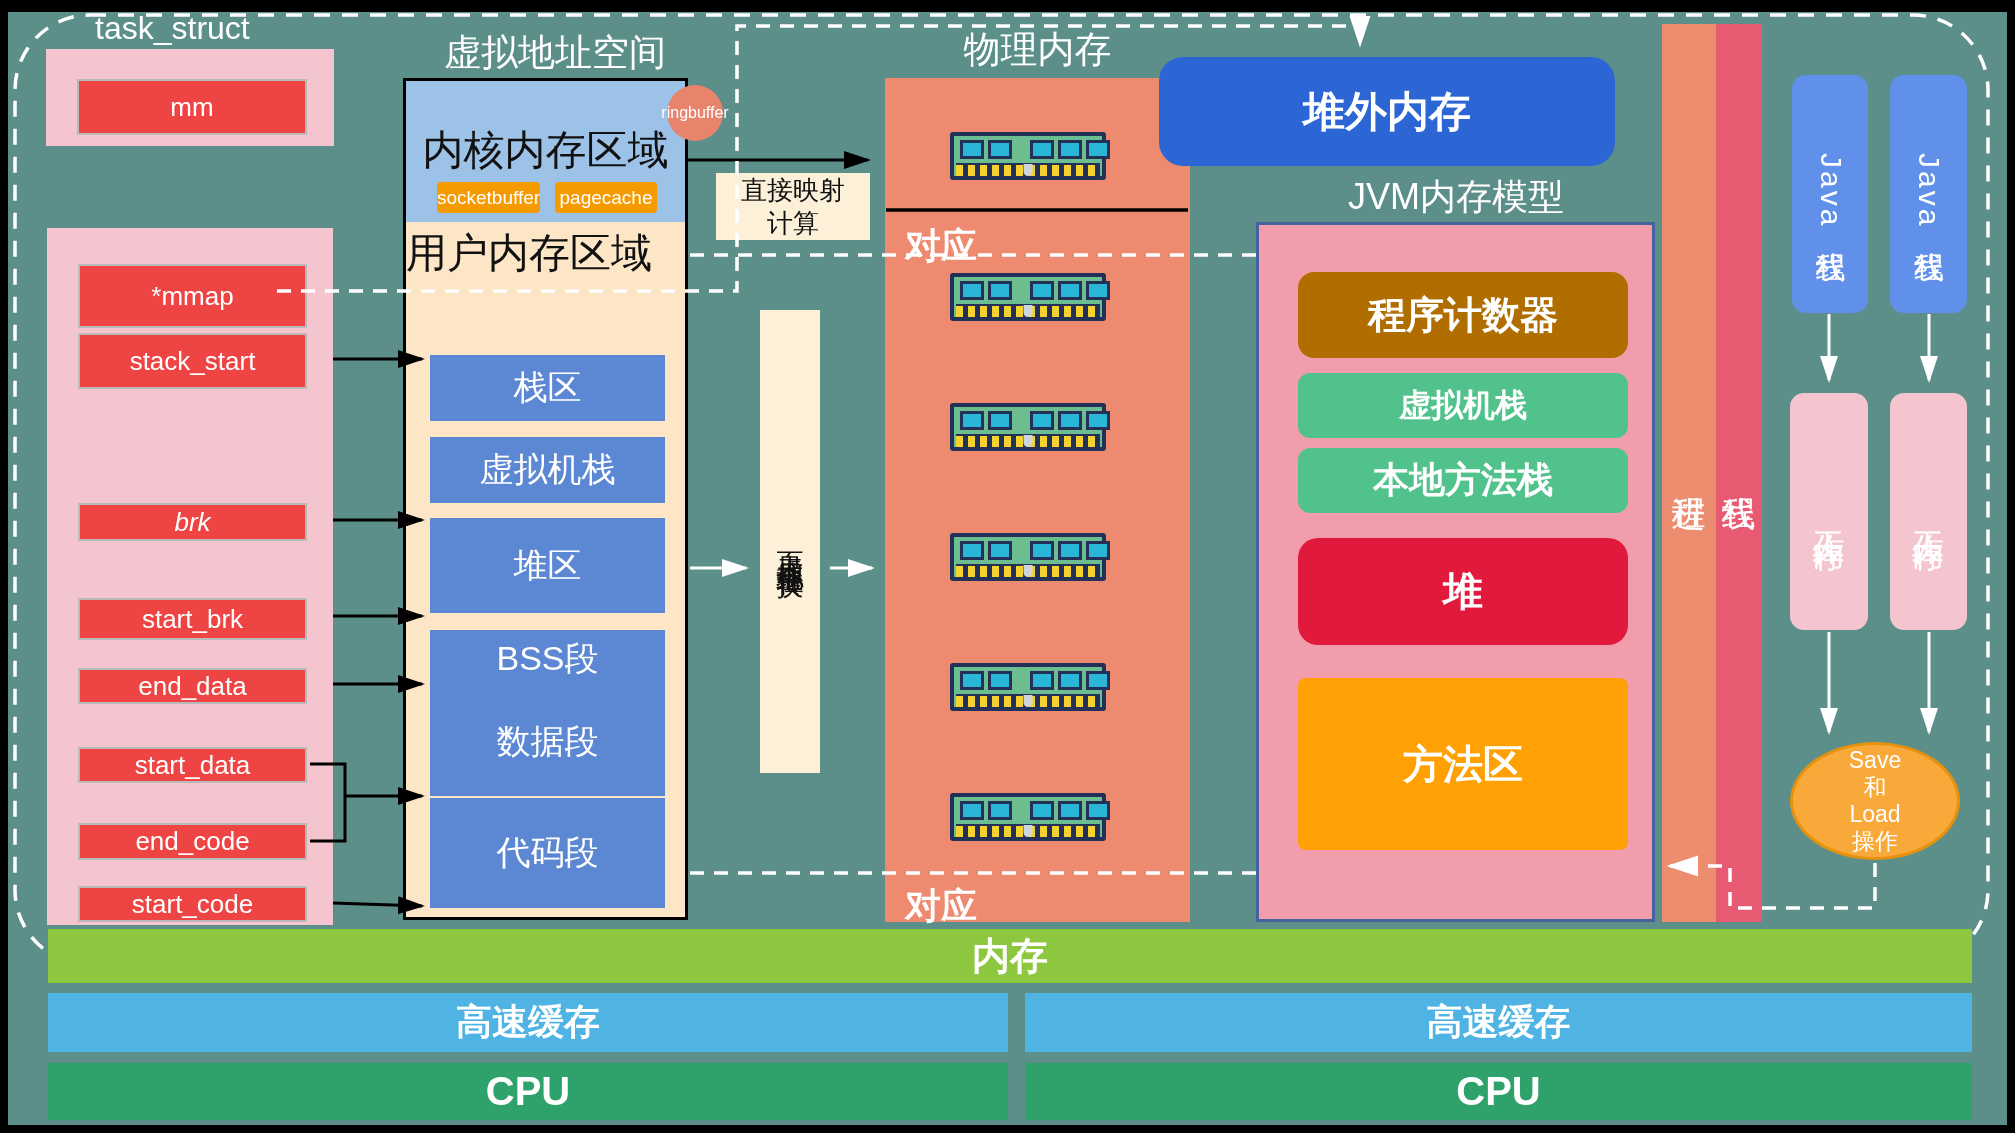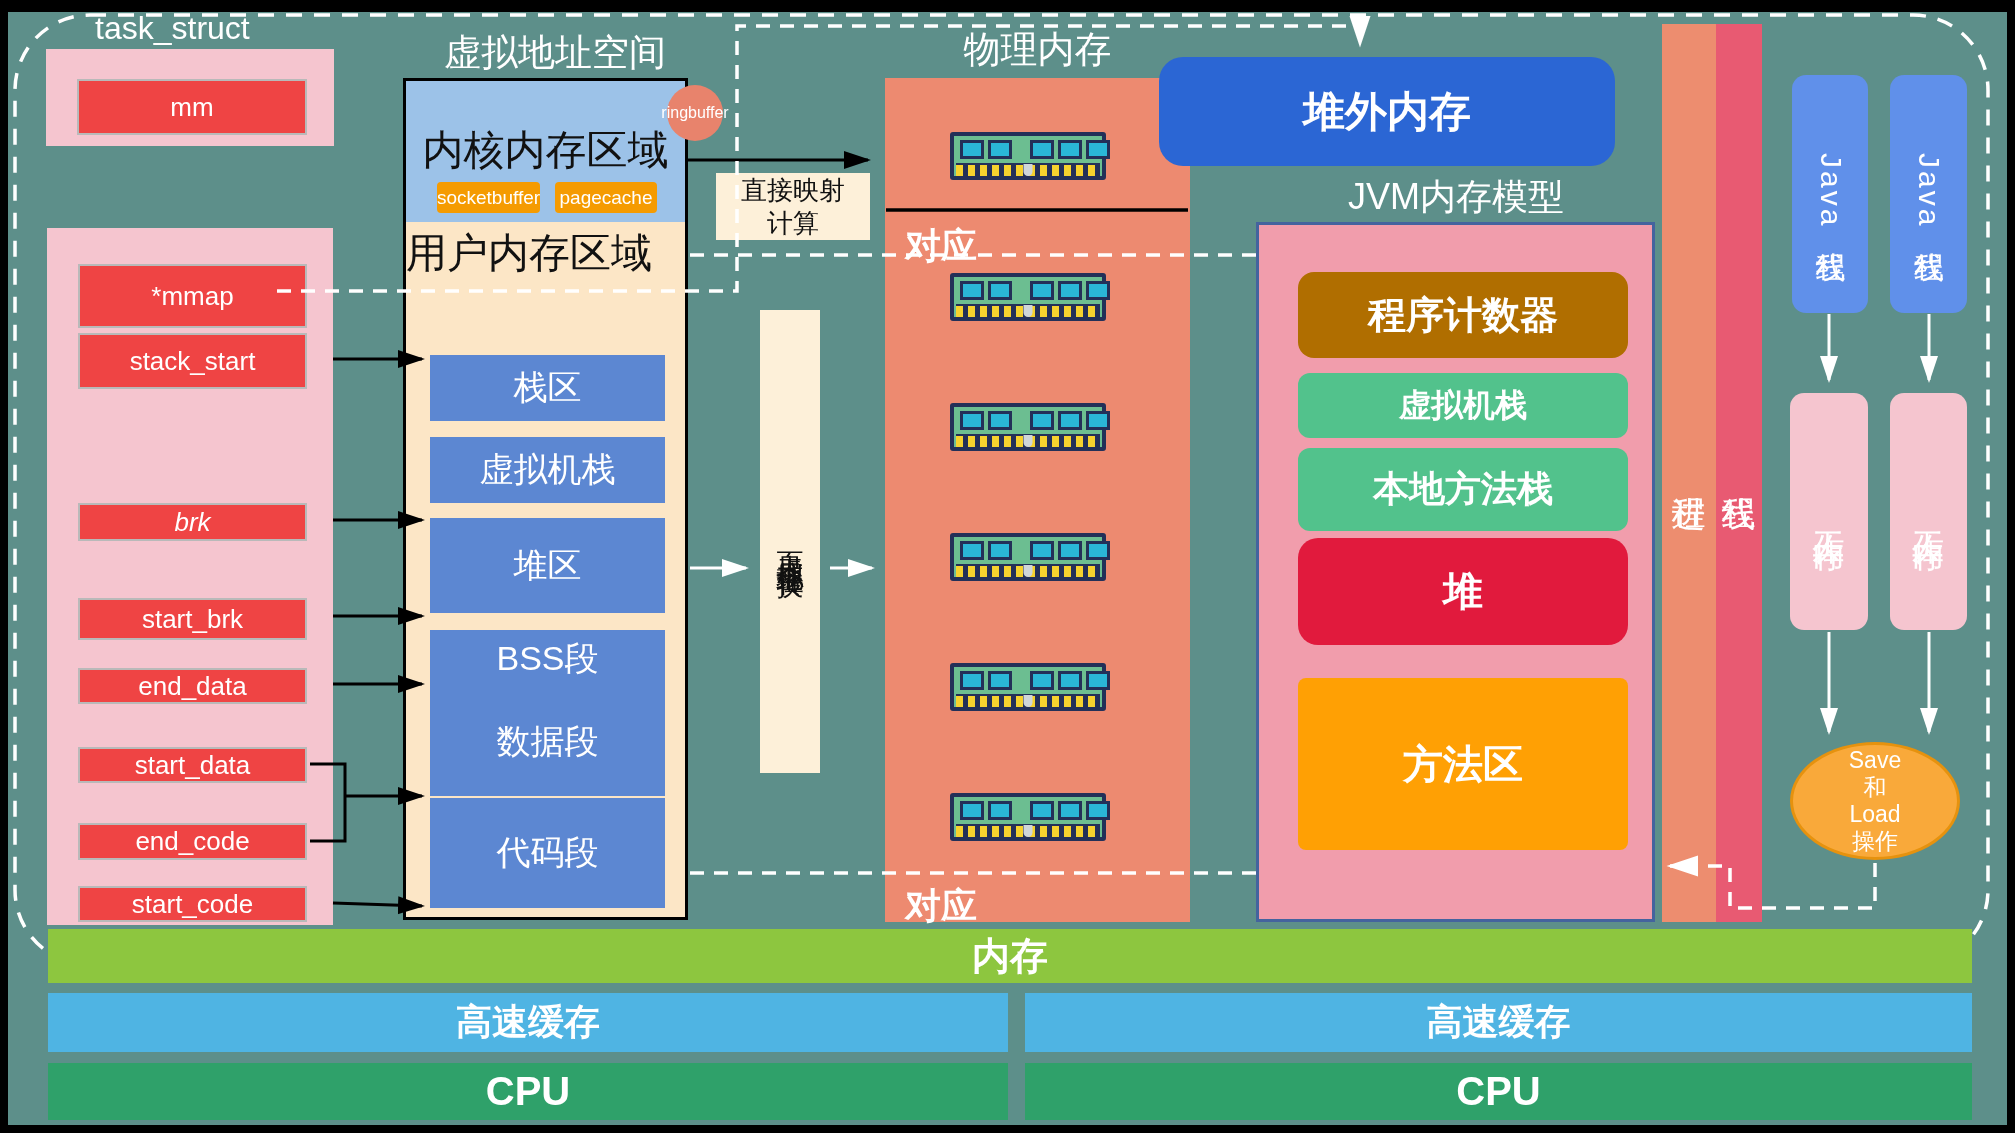--- a/index.html
+++ b/index.html
@@ -183,21 +183,21 @@
   </div>
   <div class="abs white" style="left:1256px;top:173px;width:400px;text-align:center;font-size:36px;">JVM内存模型</div>
 
   <div class="abs jvmbox" style="left:1256px;top:222px;width:399px;height:700px;"></div>
   <div class="abs fc white bold" style="left:1298px;top:272px;width:330px;height:86px;background:#b06e00;border-radius:16px;">
     <span style="font-size:38px;">程序计数器</span>
   </div>
   <div class="abs fc white bold" style="left:1298px;top:373px;width:330px;height:65px;background:#52c28c;border-radius:12px;">
     <span style="font-size:32px;">虚拟机栈</span>
   </div>
-  <div class="abs fc white bold" style="left:1298px;top:448px;width:330px;height:83px;background:#52c28c;border-radius:12px;">
+  <div class="abs fc white bold" style="left:1298px;top:448px;width:330px;height:65px;background:#52c28c;border-radius:12px;">
     <span style="font-size:36px;">本地方法栈</span>
   </div>
   <div class="abs fc white bold" style="left:1298px;top:538px;width:330px;height:107px;background:#e11a3d;border-radius:20px;">
     <span style="font-size:40px;">堆</span>
   </div>
   <div class="abs fc white bold" style="left:1298px;top:678px;width:330px;height:172px;background:#ffa004;border-radius:8px;">
     <span style="font-size:40px;">方法区</span>
   </div>
 
   <div class="abs fc bar-process" style="left:1662px;top:24px;width:54px;height:898px;">

